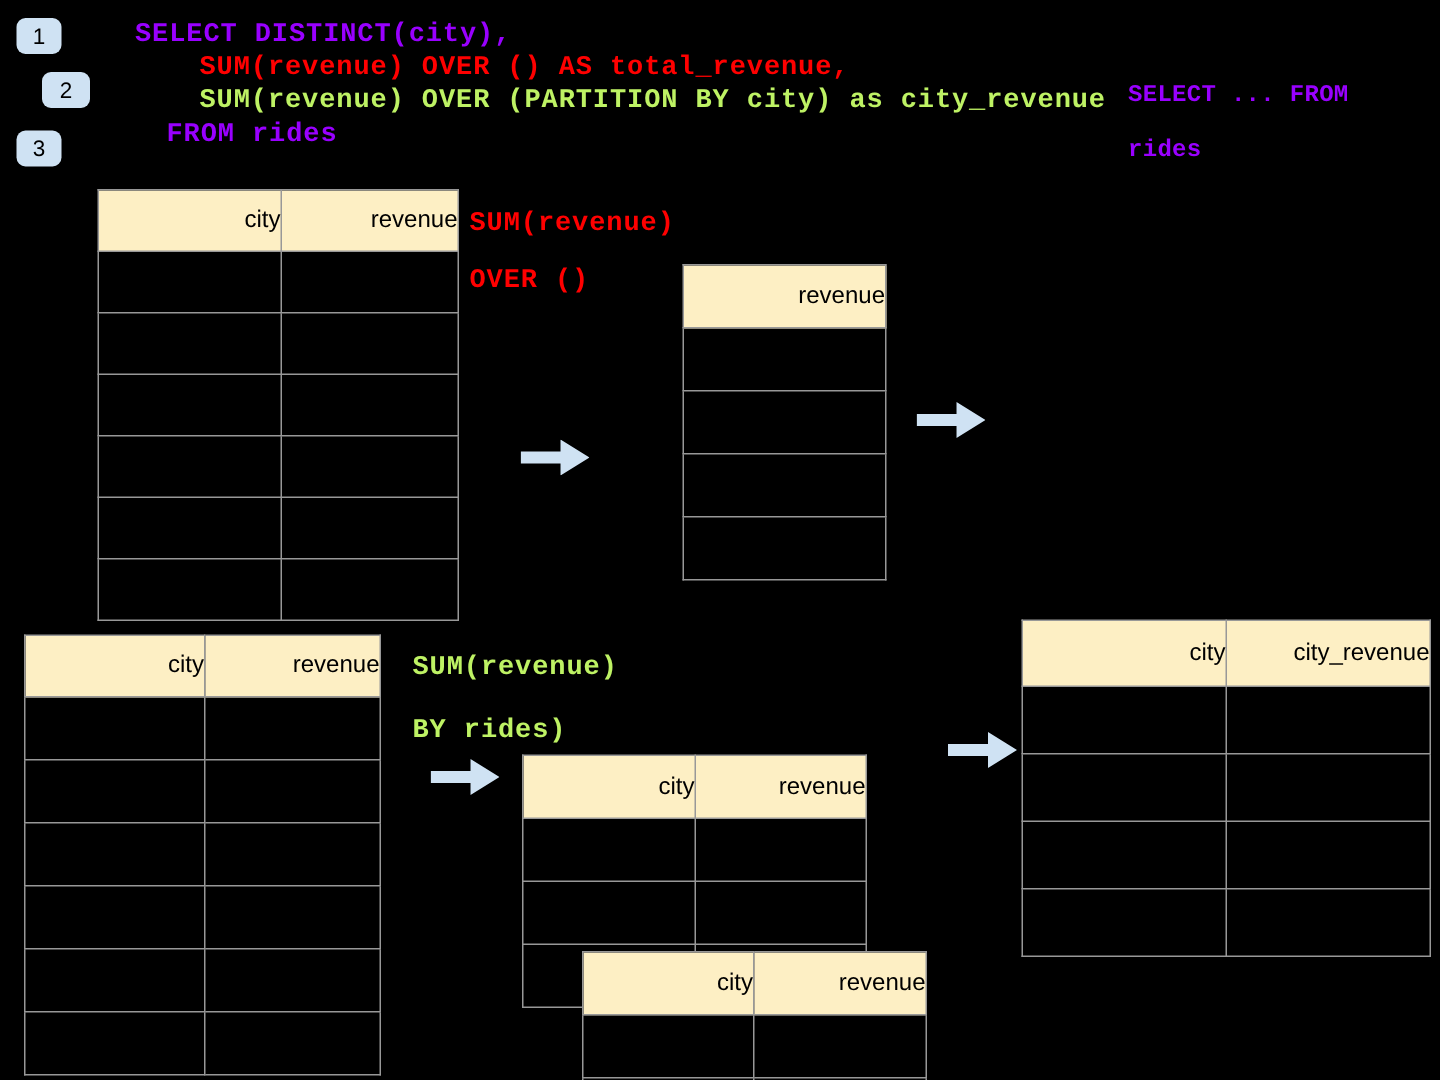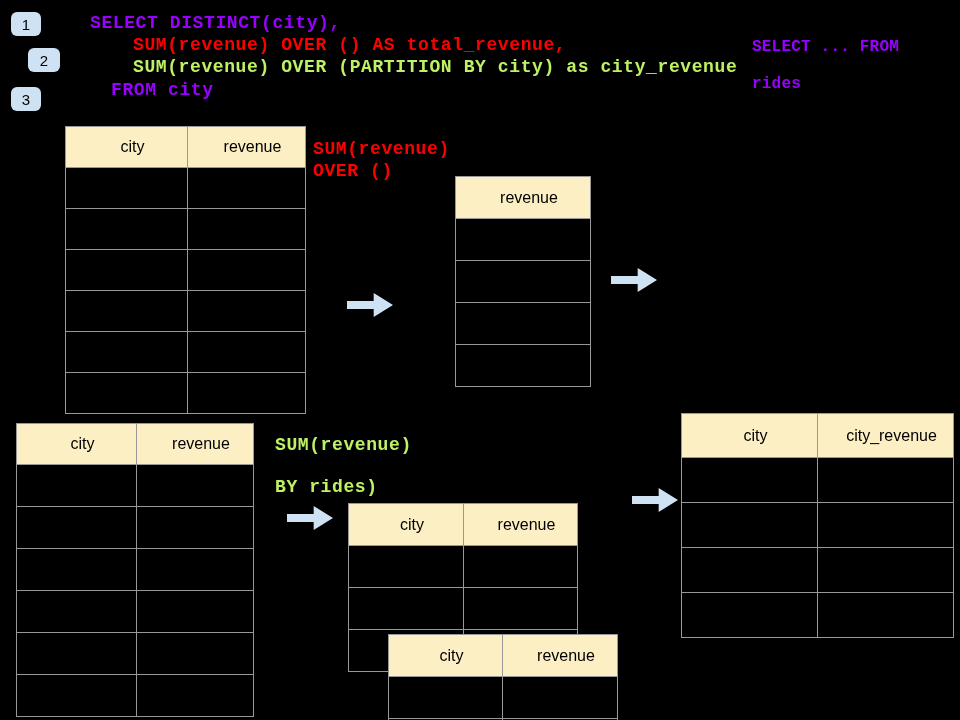--- a/index.html
+++ b/index.html
@@ -5,34 +5,34 @@
   html,body{margin:0;padding:0;background:#000;}
   .canvas{
     position:relative;width:960px;height:720px;background:#000000;
     overflow:hidden;font-family:"Liberation Sans",sans-serif;
   }
   
   .code{
     position:absolute;font-family:"Liberation Mono","DejaVu Sans Mono",monospace;
     font-weight:bold;font-size:18px;letter-spacing:0.6px;white-space:pre;line-height:22px;
   }
-  .code.small{font-size:16px;letter-spacing:0.2px;line-height:21px;}
+  .code.small{font-size:16px;letter-spacing:0.2px;line-height:21px;margin-top:16px;}
   .purple{color:#9900ff;}
   .red{color:#ff0000;}
   .green{color:#bef264;}
   
   .badge{
     position:absolute;background:#cfe2f3;border-radius:6px;color:#000;
     font-size:15px;display:flex;align-items:center;justify-content:center;
   }
   
   table{position:absolute;border-collapse:collapse;table-layout:fixed;}
   th,td{border:1px solid #989898;}
   th{
-    background:#fdefc4;font-weight:normal;text-align:center;
+    background:#fdefc4;font-weight:normal;text-align:right;
     padding:0 0 0 12px;font-size:16px;color:#000;
   }
   td{padding:0;}
   .t1 th{height:40px}.t1 td{height:40px}
   .t2 th{height:41px}.t2 td{height:41px}
   .t3 th{height:40px}.t3 td{height:41px}
   .t4 th{height:41px}.t4 td{height:41px}
   .t5{background:#000;}
   .t5 th{height:41px}.t5 td{height:41px;background:#000;}
   .t6 th{height:43px}.t6 td{height:44px}
@@ -47,27 +47,27 @@
 
 <div class="canvas">
 
   <div class="badge" style="left:11px;top:12px;width:30px;height:24px">1</div>
   <div class="badge" style="left:28px;top:48px;width:32px;height:24px">2</div>
   <div class="badge" style="left:11px;top:87px;width:30px;height:24px">3</div>
 
   <div class="code red" style="left:133px;top:34px">SUM(revenue) OVER () AS total_revenue,</div>
   <div class="code purple" style="left:90px;top:12px">SELECT DISTINCT(city),</div>
   <div class="code green" style="left:133px;top:56px">SUM(revenue) OVER (PARTITION BY city) as city_revenue</div>
-  <div class="code purple" style="left:111px;top:79px">FROM city</div>
+  <div class="code purple" style="left:111px;top:79px">FROM rides</div>
 
   <div class="code small purple" style="left:752px;top:37px">SELECT ... FROM</div>
   <div class="code small purple" style="left:752px;top:74px">rides</div>
 
   <div class="code red" style="left:313px;top:138px">SUM(revenue)</div>
-  <div class="code red" style="left:313px;top:160px">OVER ()</div>
+  <div class="code red" style="left:313px;top:176px">OVER ()</div>
 
   <div class="code green" style="left:275px;top:434px">SUM(revenue)</div>
   <div class="code green" style="left:275px;top:476px">BY rides)</div>
 
   <table class="t1" style="left:65px;top:126px">
     <colgroup>
         <col style="width:122px">
         <col style="width:118px">
       </colgroup>
     <tbody>

